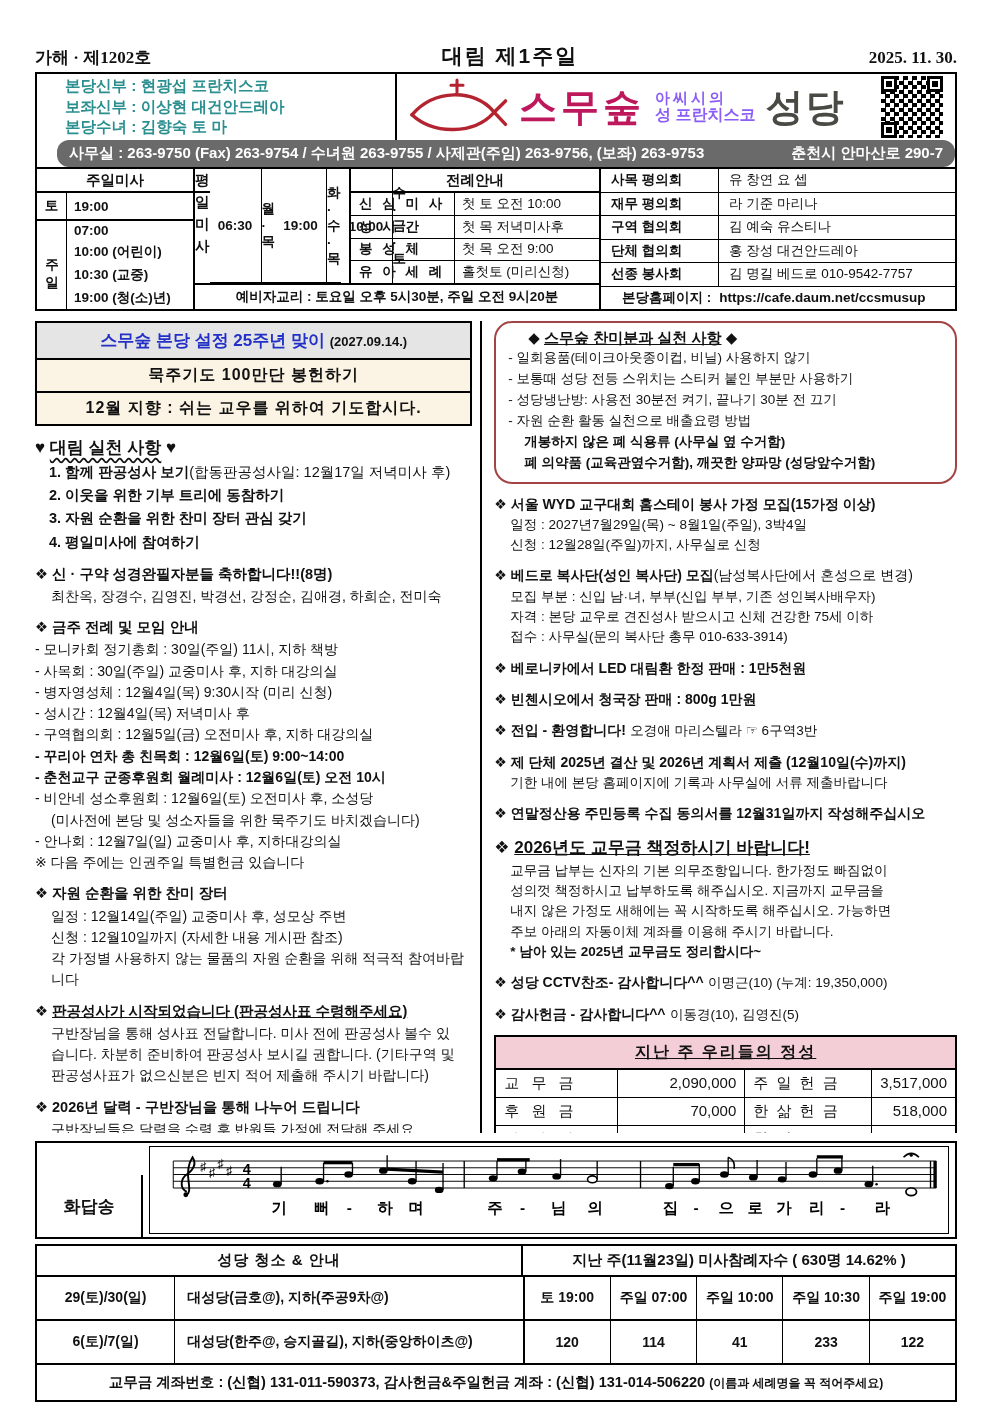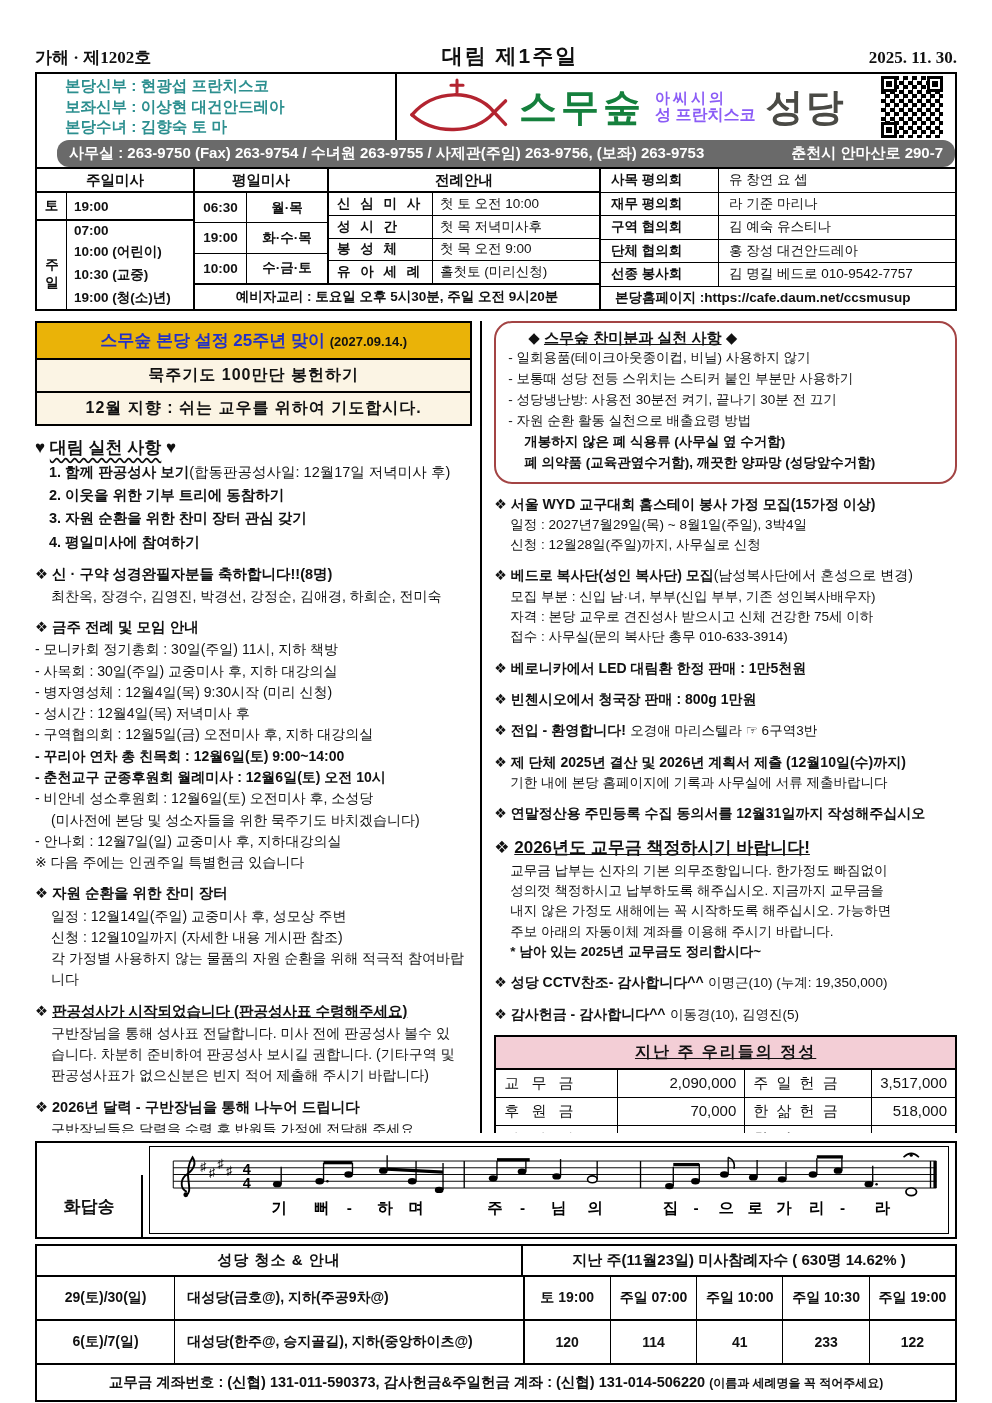--- a/index.html
+++ b/index.html
@@ -11,21 +11,21 @@
   .topline{display:flex;align-items:baseline;justify-content:space-between;height:30px;}
   .issue{font-size:17px;font-weight:bold;font-family:"Liberation Serif","DejaVu Serif",serif;}
   .main-title{font-size:21px;font-weight:bold;letter-spacing:2px;}
   .pub-date{font-size:17px;font-weight:bold;font-family:"Liberation Serif","DejaVu Serif",serif;}
   
   .header-box{border:2.5px solid #000;padding-left:20px;}
   .header-top{display:flex;align-items:stretch;height:66px;}
   .staff-cell{width:322px;border-right:2px solid #000;padding:4px 8px;display:flex;flex-direction:column;justify-content:center;}
   .staff-cell div{color:#2c8f8f;font-weight:bold;font-size:15.5px;line-height:1.35;}
   .logo-cell{flex:1;display:flex;align-items:center;gap:10px;padding:2px 8px;}
-  .logo-main{font-size:38px;font-weight:bold;color:#15803d;letter-spacing:4px;}
+  .logo-main{font-size:38px;font-weight:bold;color:#be185d;letter-spacing:4px;}
   .logo-sub{display:flex;flex-direction:column;line-height:1.15;color:#8b5cf6;font-weight:bold;}
   .logo-sub span:first-child{font-size:15px;letter-spacing:3px;}
   .logo-sub span:last-child{font-size:16px;}
   .logo-tail{font-size:38px;font-weight:bold;color:#4a4a45;letter-spacing:2px;}
   .qr{position:relative;width:62px;height:62px;margin-left:auto;margin-right:4px;
       background-image:conic-gradient(#000 25%,#fff 0 50%,#000 0 75%,#fff 0);
       background-size:9px 9px;outline:2px solid #fff;}
   .qr .finder{position:absolute;width:16px;height:16px;border:3px solid #000;background:#fff;box-sizing:border-box;}
   .qr .finder::after{content:"";position:absolute;left:2px;top:2px;width:6px;height:6px;background:#000;}
   .qr .f-tl{left:0;top:0;} .qr .f-tr{right:0;top:0;} .qr .f-bl{left:0;bottom:0;}
@@ -37,52 +37,52 @@
   .mt-h{font-weight:bold;text-align:center;border-bottom:2px solid #000;height:24px;line-height:22px;font-size:14.5px;}
   .mt-colA{width:158px;border-right:2px solid #000;display:flex;flex-direction:column;}
   .mt-sat{display:flex;height:28px;border-bottom:2px solid #000;}
   .mt-sun{flex:1;display:flex;}
   .mt-dayc{width:30px;border-right:1.5px solid #000;display:flex;align-items:center;justify-content:center;font-weight:bold;}
   .mt-dayc.vert{writing-mode:vertical-rl;text-orientation:upright;letter-spacing:2px;}
   .mt-times{flex:1;display:flex;flex-direction:column;justify-content:space-around;padding-left:7px;font-weight:bold;}
   .mt-sat .mt-times{justify-content:center;}
   .mt-mid{width:406px;border-right:2px solid #000;display:flex;flex-direction:column;}
   .mt-mid-top{flex:1;display:flex;}
-  .mt-colB{width:134px;border-right:2px solid #000;display:flex;flex-direction:column;}
+  .mt-colB{width:156px;border-right:2px solid #000;display:flex;flex-direction:row;}
   .mt-brow{flex:1;display:flex;border-bottom:1.5px solid #000;}
   .mt-brow:last-child{border-bottom:none;}
   .mt-btime{width:52px;border-right:1.5px solid #000;display:flex;align-items:center;justify-content:center;font-weight:bold;}
   .mt-bdays{flex:1;display:flex;align-items:center;justify-content:center;font-weight:bold;}
   .mt-colC{flex:1;display:flex;flex-direction:column;}
   .mt-crow{flex:1;display:flex;border-bottom:1.5px solid #000;}
   .mt-crow:last-child{border-bottom:none;}
   .mt-clabel{width:104px;border-right:1.5px solid #000;display:flex;align-items:center;padding-left:8px;font-weight:bold;letter-spacing:3px;}
   .mt-cval{flex:1;display:flex;align-items:center;padding-left:7px;}
   .mt-cat{height:26px;border-top:2px solid #000;display:flex;align-items:center;justify-content:center;font-weight:bold;}
   .mt-colD{flex:1;display:flex;flex-direction:column;}
   .mt-drow{flex:1;display:flex;border-bottom:1.5px solid #000;}
   .mt-drow:last-child{border-bottom:none;}
   .mt-dlabel{width:118px;border-right:1.5px solid #000;display:flex;align-items:center;padding-left:10px;font-weight:bold;}
   .mt-dval{flex:1;display:flex;align-items:center;padding-left:10px;}
-  .mt-home{flex:1;display:flex;align-items:center;padding-left:14px;}
+  .mt-home{flex:1;display:flex;align-items:center;padding-left:21px;gap:8px;}
   .mt-home .url{font-weight:bold;}
   
   .content{display:flex;margin-top:10px;height:812px;overflow:hidden;}
   .col-left{width:456px;padding-right:8px;}
   .col-right{flex:1;border-left:2px solid #000;padding-left:12px;}
   .sec{margin-top:9px;}
   .line{font-size:14px;line-height:1.52;}
   .col-right .line{font-size:13.5px;line-height:1.5;}
   .indent{padding-left:16px;}
   .sec-title{font-size:14.5px;font-weight:bold;line-height:1.6;}
   .col-right .sec-title{font-size:14px;}
   .u{text-decoration:underline;}
   
   .anniv{border:2px solid #000;text-align:center;}
-  .anniv-h{background:#eab308;border-bottom:2px solid #000;padding:6px 0;font-size:17px;font-weight:bold;color:#2230c8;}
+  .anniv-h{background:#e5e5e5;border-bottom:2px solid #000;padding:6px 0;font-size:17px;font-weight:bold;color:#2230c8;}
   .anniv-h .adate{color:#111;font-size:13px;}
   .anniv-r{background:#fbf4e4;border-bottom:2px solid #000;padding:5px 0;font-size:16px;font-weight:bold;letter-spacing:1px;}
   .anniv-r:last-child{border-bottom:none;}
   .advent-title{font-size:17px;font-weight:bold;margin:10px 0 2px 0;}
   .advent-title .wavy{text-decoration:underline wavy;text-underline-offset:4px;}
   .advent-item{font-size:14.5px;font-weight:bold;line-height:1.6;padding-left:14px;}
   .advent-item .rest{font-weight:normal;}
   
   .praise{border:2.5px solid #a34444;border-radius:18px;padding:6px 10px 8px 12px;}
   .praise-title{text-align:left;font-weight:bold;font-size:15px;padding-left:20px;}

